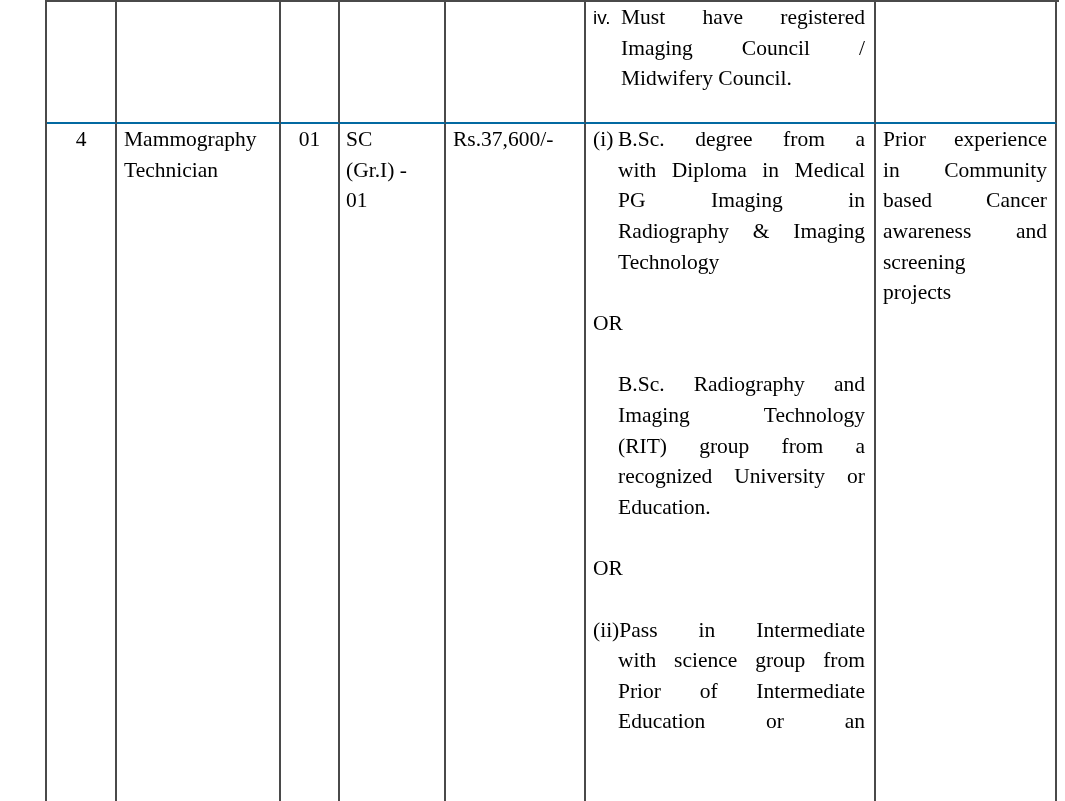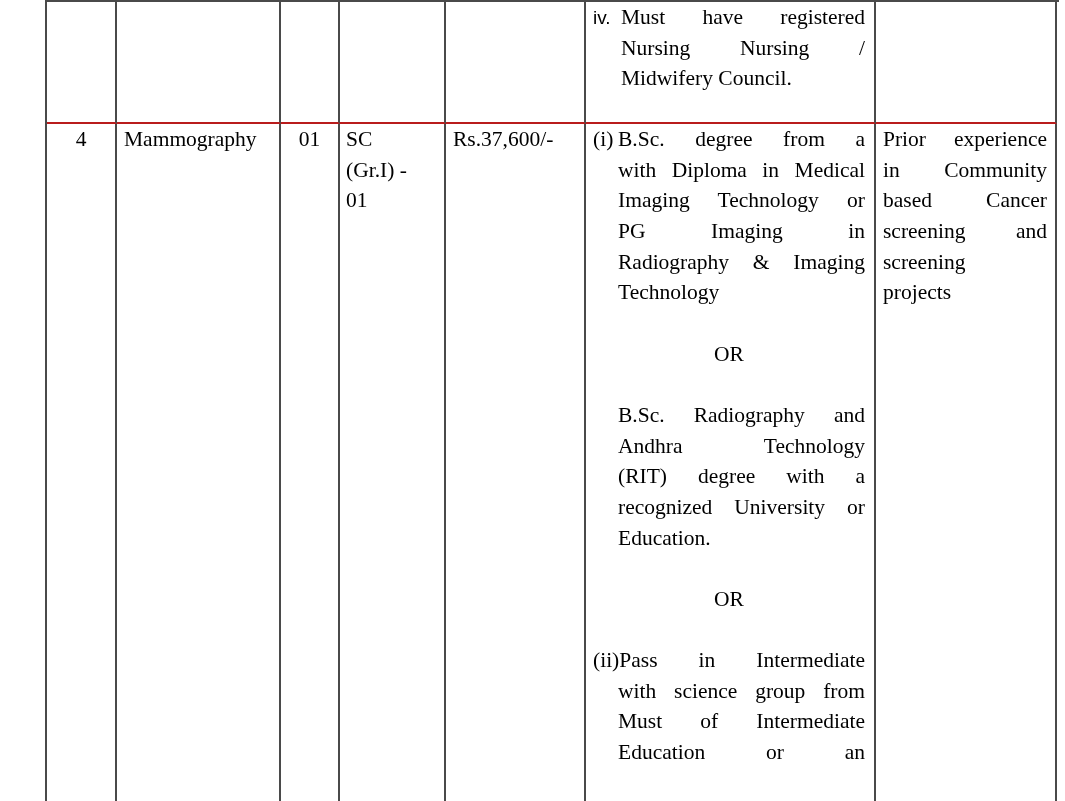--- a/index.html
+++ b/index.html
@@ -20,32 +20,32 @@
     display: grid;
     grid-template-columns: 70px 164px 59px 106px 140px 290px 181px;
     grid-template-rows: 122px 778px;
     border-top: 2px solid #4a4a4a;
     border-left: 2px solid #4a4a4a;
   }
   .cell {
     border-right: 2px solid #4a4a4a;
     overflow: visible;
   }
-  .r1 { border-bottom: 2px solid #b91c1c; }
+  .r1 { border-bottom: 2px solid #0369a1; }
   .line {
     height: 30.66px;
     line-height: 30.66px;
     white-space: nowrap;
   }
   .j {
     text-align: justify;
     text-justify: inter-word;
     text-align-last: justify;
   }
-  .c { text-align: center; }
+  .c { text-align: left; }
   .ind  { padding-left: 25px; }
   .ind2 { padding-left: 28px; }
   .mk {
     display: inline-block;
     min-width: 25px;
   }
   .mk-sans {
     display: inline-block;
     min-width: 28px;
     font-family: "Liberation Sans", "DejaVu Sans", sans-serif;
@@ -64,73 +64,73 @@
 
 <div class="doc-table">
 
   <div class="cell r1 cell-serial"></div>
   <div class="cell r1 cell-post"></div>
   <div class="cell r1 cell-count"></div>
   <div class="cell r1 cell-category"></div>
   <div class="cell r1 cell-salary"></div>
   <div class="cell r1 cell-qual">
     <div class="line j"><span class="mk-sans">iv.</span><span>Must have registered</span></div>
-    <div class="line j ind2">Nursing Nursing /</div>
+    <div class="line j ind2">Imaging Council /</div>
     <div class="line ind2">Midwifery Council.</div>
   </div>
   <div class="cell r1 cell-exp"></div>
 
   <div class="cell cell-serial">
     <div class="line">4</div>
   </div>
 
   <div class="cell cell-post">
     <div class="line">Mammography</div>
+    <div class="line">Technician</div>
   </div>
 
   <div class="cell cell-count">
     <div class="line">01</div>
   </div>
 
   <div class="cell cell-category">
     <div class="line">SC</div>
     <div class="line">(Gr.I) -</div>
     <div class="line">01</div>
   </div>
 
   <div class="cell cell-salary">
     <div class="line">Rs.37,600/-</div>
   </div>
 
   <div class="cell cell-qual">
     <div class="line j"><span class="mk">(i)</span><span>B.Sc. degree from a</span></div>
     <div class="line j ind">with Diploma in Medical</div>
-    <div class="line j ind">Imaging Technology or</div>
     <div class="line j ind">PG Imaging in</div>
     <div class="line j ind">Radiography &amp; Imaging</div>
     <div class="line ind">Technology</div>
     <div class="line"></div>
     <div class="line c">OR</div>
     <div class="line"></div>
     <div class="line j ind">B.Sc. Radiography and</div>
-    <div class="line j ind">Andhra Technology</div>
-    <div class="line j ind">(RIT) degree with a</div>
+    <div class="line j ind">Imaging Technology</div>
+    <div class="line j ind">(RIT) group from a</div>
     <div class="line j ind">recognized University or</div>
     <div class="line ind">Education.</div>
     <div class="line"></div>
     <div class="line c">OR</div>
     <div class="line"></div>
     <div class="line j"><span class="mk">(ii)</span><span>Pass in Intermediate</span></div>
     <div class="line j ind">with science group from</div>
-    <div class="line j ind">Must of Intermediate</div>
+    <div class="line j ind">Prior of Intermediate</div>
     <div class="line j ind">Education or an</div>
   </div>
 
   <div class="cell cell-exp">
     <div class="line j">Prior experience</div>
     <div class="line j">in Community</div>
     <div class="line j">based Cancer</div>
-    <div class="line j">screening and</div>
+    <div class="line j">awareness and</div>
     <div class="line">screening</div>
     <div class="line">projects</div>
   </div>
 
 </div>
 
 </body></html>

